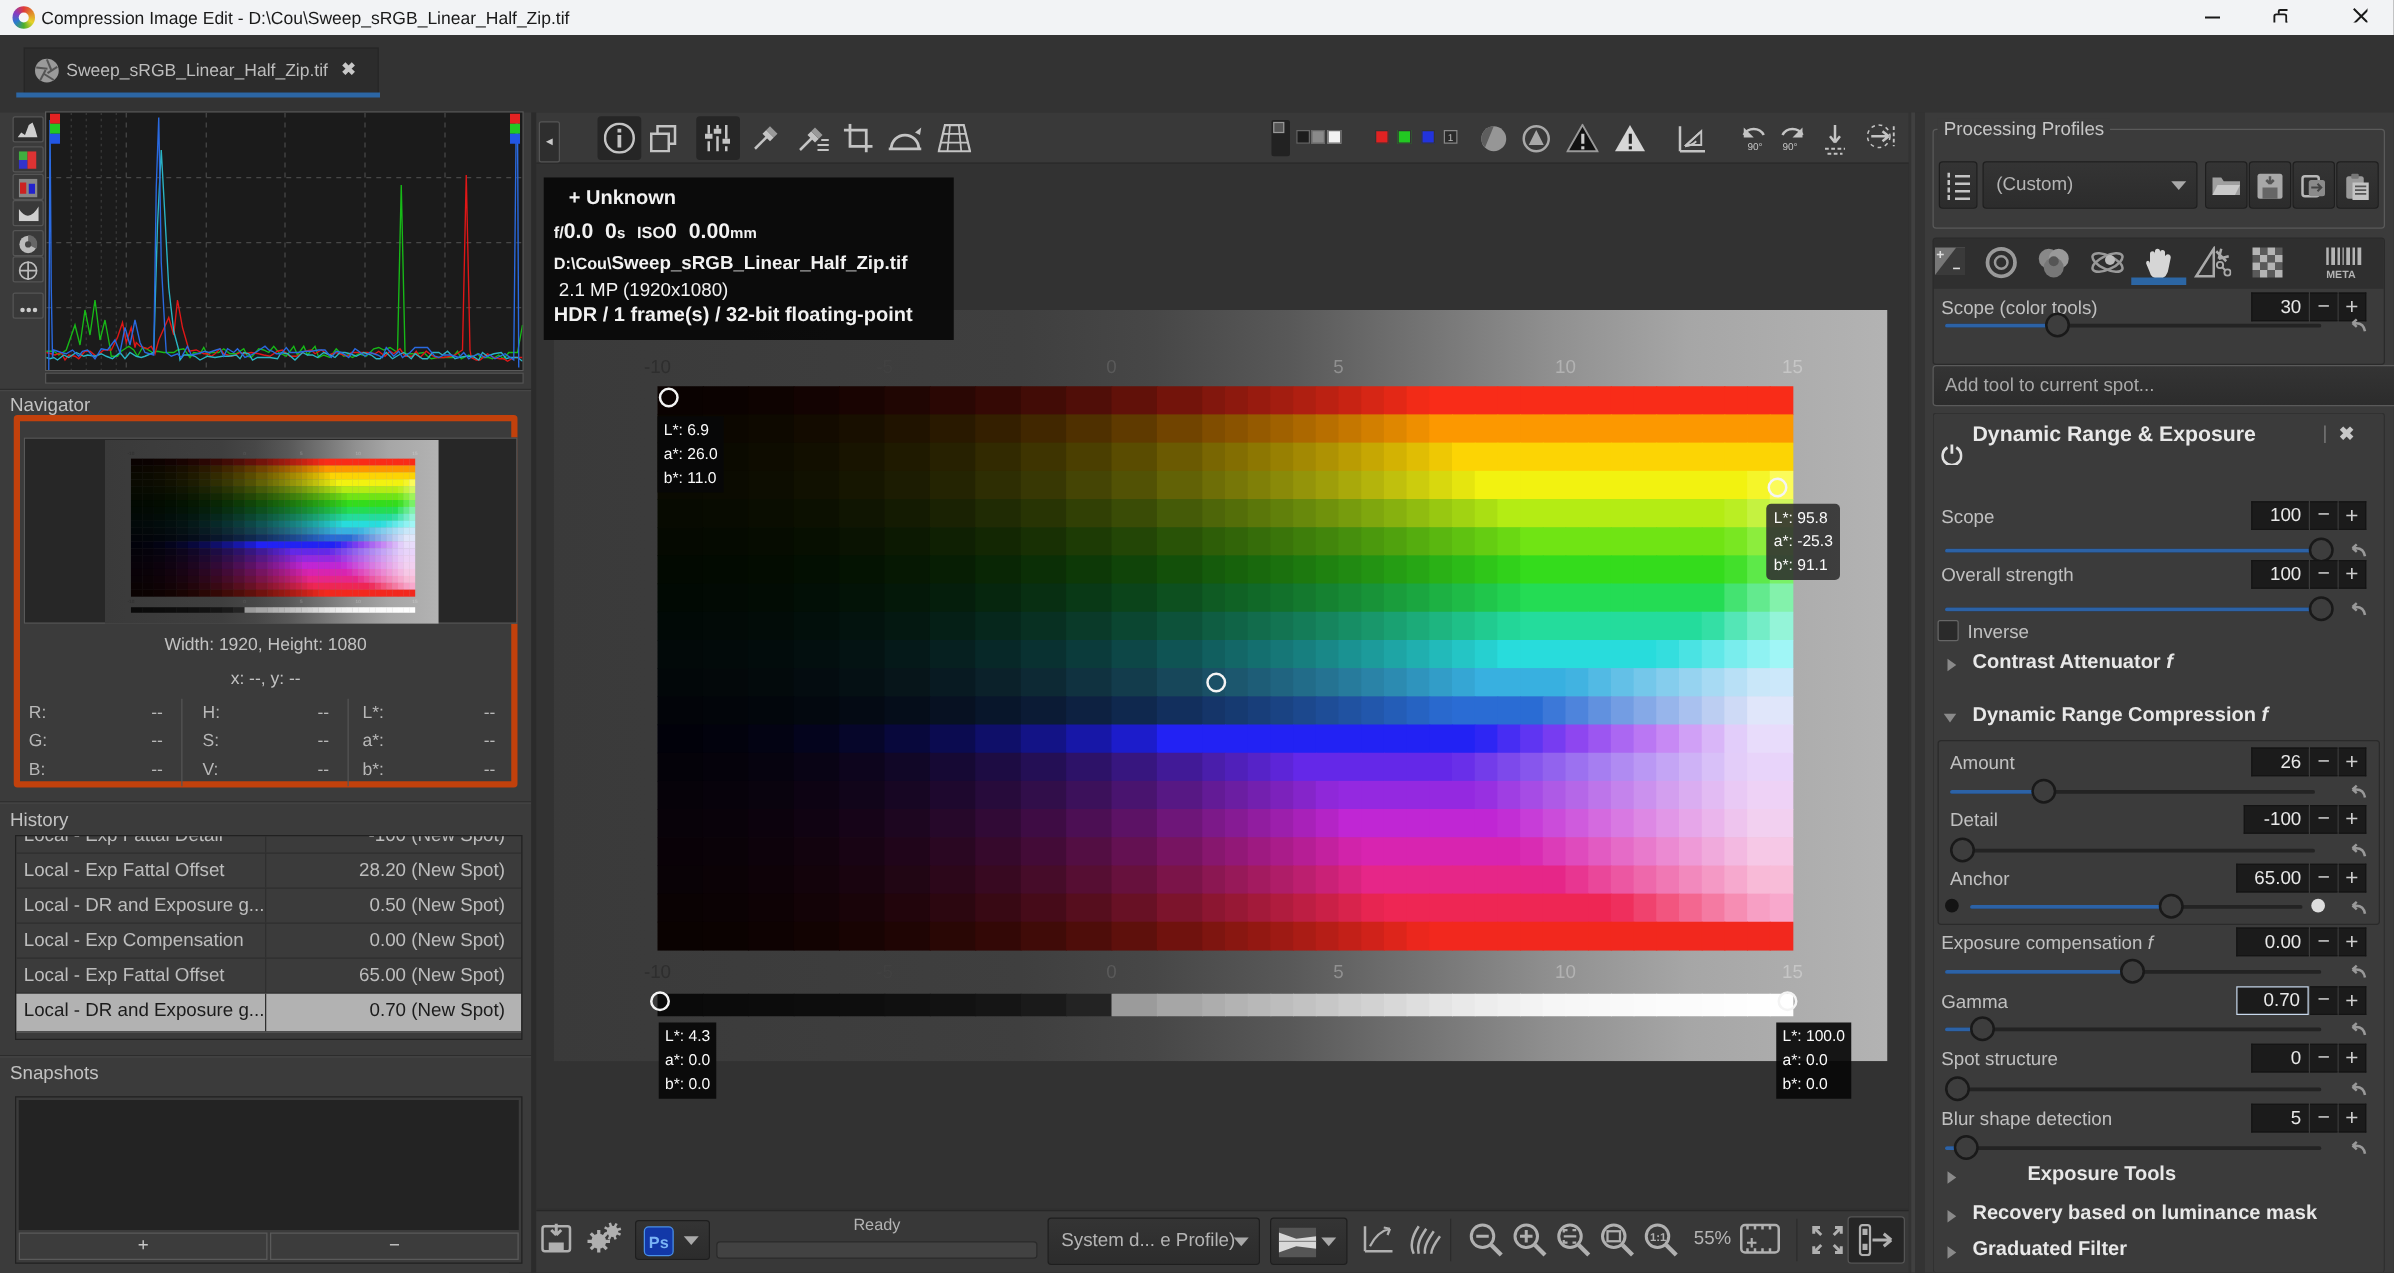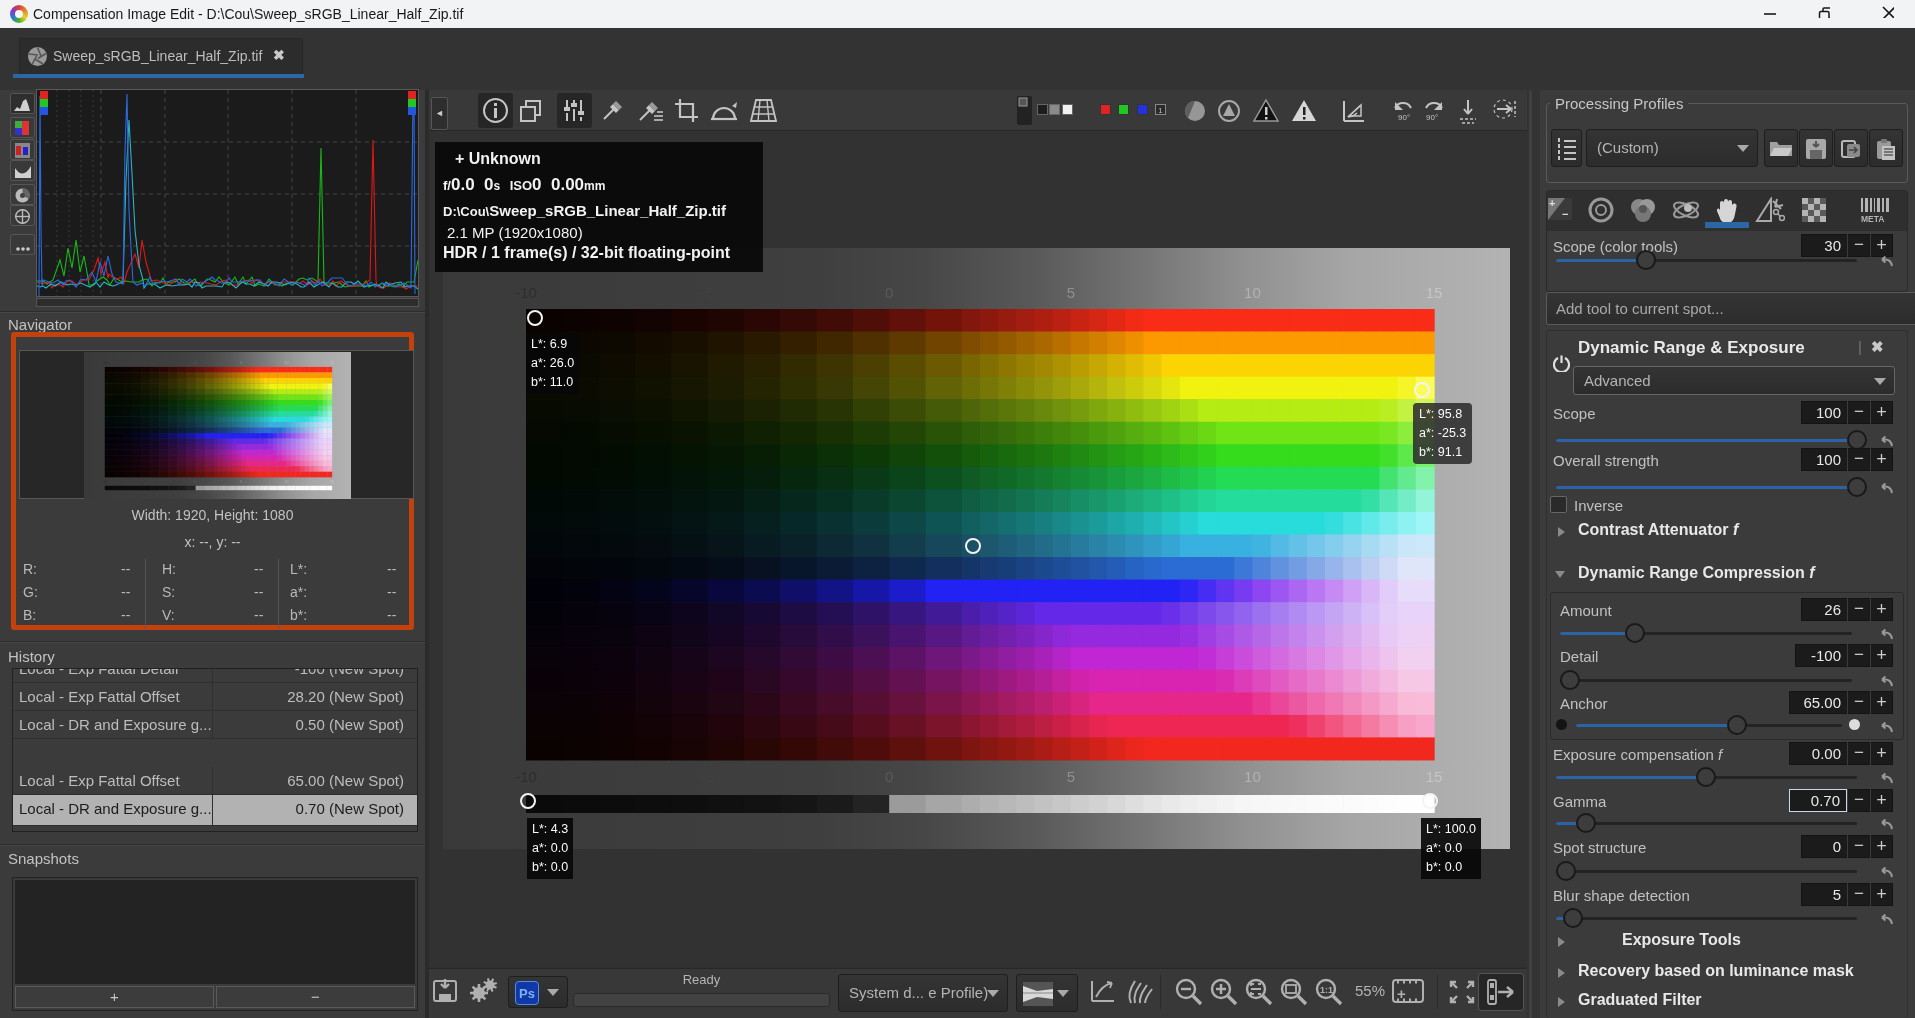--- a/index.html
+++ b/index.html
@@ -895,21 +895,21 @@
         <text x="809.4" y="50" font-size="15" fill="#b2b2b2" text-anchor="middle">10</text>
         <text x="809.4" y="534" font-size="15" fill="#b2b2b2" text-anchor="middle">10</text>
         <text x="991.0" y="50" font-size="15" fill="#c6c6c6" text-anchor="middle">15</text>
         <text x="991.0" y="534" font-size="15" fill="#c6c6c6" text-anchor="middle">15</text>
       </g>
 </defs>
 </svg>
 
 <div id="titlebar">
   <div id="logo"></div>
-  <div class="ttxt">Compensation Image Edit - D:\Cou\Sweep_sRGB_Linear_Half_Zip.tif</div>
+  <div class="ttxt">Compression Image Edit - D:\Cou\Sweep_sRGB_Linear_Half_Zip.tif</div>
   <svg class="winbtn" style="left:1763px; top:7px;" width="15" height="15">
       <line x1="1" y1="7" x2="14" y2="7" stroke="#191919" stroke-width="1.6"></line>
     </svg>
   <svg class="winbtn" style="left:1817px; top:5px;" width="19" height="19">
       <path d="M6,6 V4 Q6,3 7,3 H14 Q15.5,3 15.5,4.5 V12 Q15.5,13 14.5,13 H12" fill="none" stroke="#191919" stroke-width="1.5"></path>
       <rect x="2.5" y="6.5" width="9.5" height="9.5" rx="1.5" fill="#f2f3f5" stroke="#191919" stroke-width="1.5"></rect>
     </svg>
   <svg class="winbtn" style="left:1881px; top:5px;" width="16" height="16">
       <path d="M2 2 L14 14 M14 2 L2 14" stroke="#191919" stroke-width="1.6"></path>
     </svg>
@@ -1041,20 +1041,25 @@
       <div class="hrow" style="top:14px;">
         <span class="c1">Local - Exp Fattal Offset</span>
         <span class="c2">28.20 (New Spot)</span>
         <span class="hdiv"></span>
       </div>
       <div class="hrow" style="top:42px;">
         <span class="c1">Local - DR and Exposure g...</span>
         <span class="c2">0.50 (New Spot)</span>
         <span class="hdiv"></span>
       </div>
+      <div class="hrow" style="top:70px;">
+        <span class="c1">Local - Exp Compensation</span>
+        <span class="c2">0.00 (New Spot)</span>
+        <span class="hdiv"></span>
+      </div>
       <div class="hrow" style="top:98px;">
         <span class="c1">Local - Exp Fattal Offset</span>
         <span class="c2">65.00 (New Spot)</span>
         <span class="hdiv"></span>
       </div>
       <div class="hrow" style="top:126px;background:#b2b2b2;color:#1c1c1c;height:31px;">
         <span class="c1">Local - DR and Exposure g...</span>
         <span class="c2">0.70 (New Spot)</span>
         <span class="hdiv"></span>
       </div>
@@ -1438,24 +1443,20 @@
       <div class="arr"></div>
     </div>
     <div class="rframe" style="left:6px;top:240px;width:362px;height:688px;border-color:#2f2f2f;border-bottom:none;"></div>
     <div style="position:absolute;left:13px;top:265px;"><svg width="17" height="17">
         <path d="M5,3 A7.5,7.5 0 1 0 12,3" fill="none" stroke="#e0e0e0" stroke-width="2.2"></path>
         <line x1="8.5" y1="0.5" x2="8.5" y2="8" stroke="#e0e0e0" stroke-width="2.2"></line>
       </svg></div>
     <div class="rhead" style="left:38px;top:248px;font-size:17px;">Dynamic Range &amp; Exposure</div>
     <div style="position:absolute;left:318px;top:248px;color:#777;font-size:15px;">|</div>
     <div style="position:absolute;left:331px;top:248px;color:#c8c8c8;font-size:15px;font-weight:bold;">✖</div>
-    <div class="combo" style="left:33px;top:276px;width:322px;height:29px;border-color:#666;">
-      <span style="position:absolute;left:10px;top:5px;">Advanced</span>
-      <div class="arr"></div>
-    </div>
     <div class="rlabel" style="left:13px;top:315px;text-align:right;">Scope</div>
     <div class="spin" style="right:22px;top:311px;width:160px;">
       <div class="val" style="width:46px;">100</div>
       <div class="bm">−</div>
       <div class="bp">+</div>
     </div>
     <div class="slider" style="left:16px;top:339px;width:301px;">
       <div class="track"></div>
       <div class="fill" style="width:301px;"></div>
       <div class="knob" style="left:291px;"></div>

